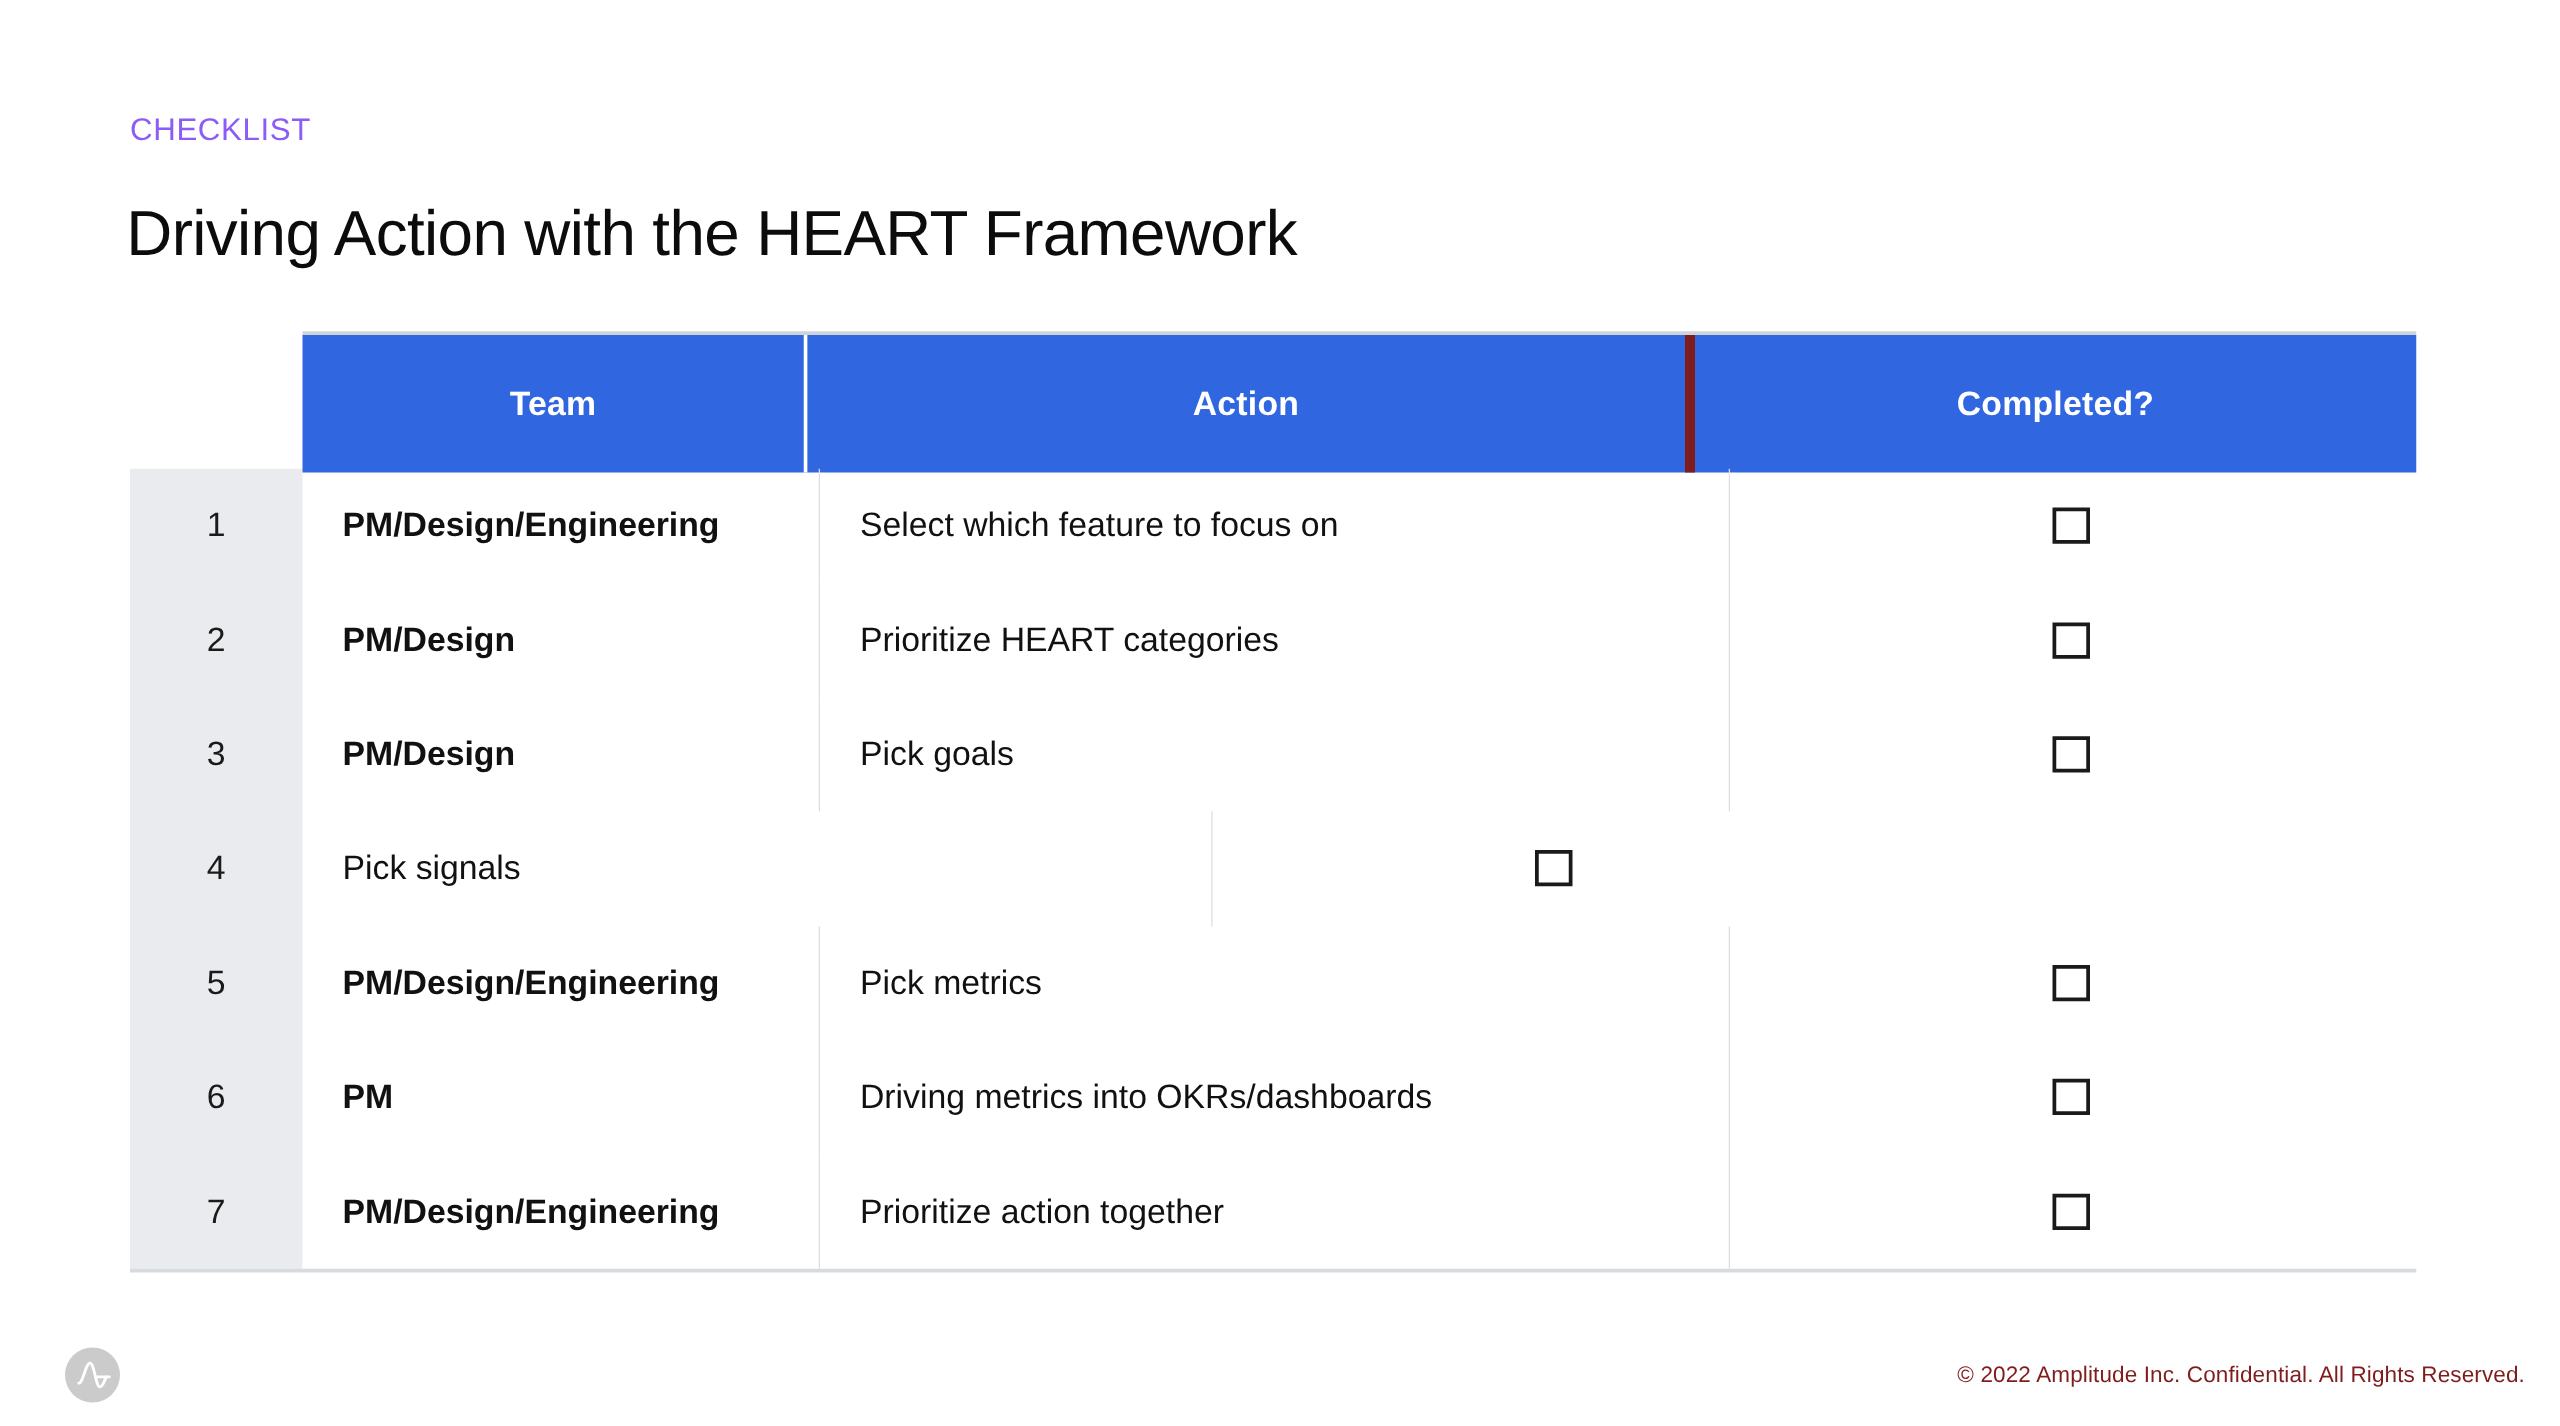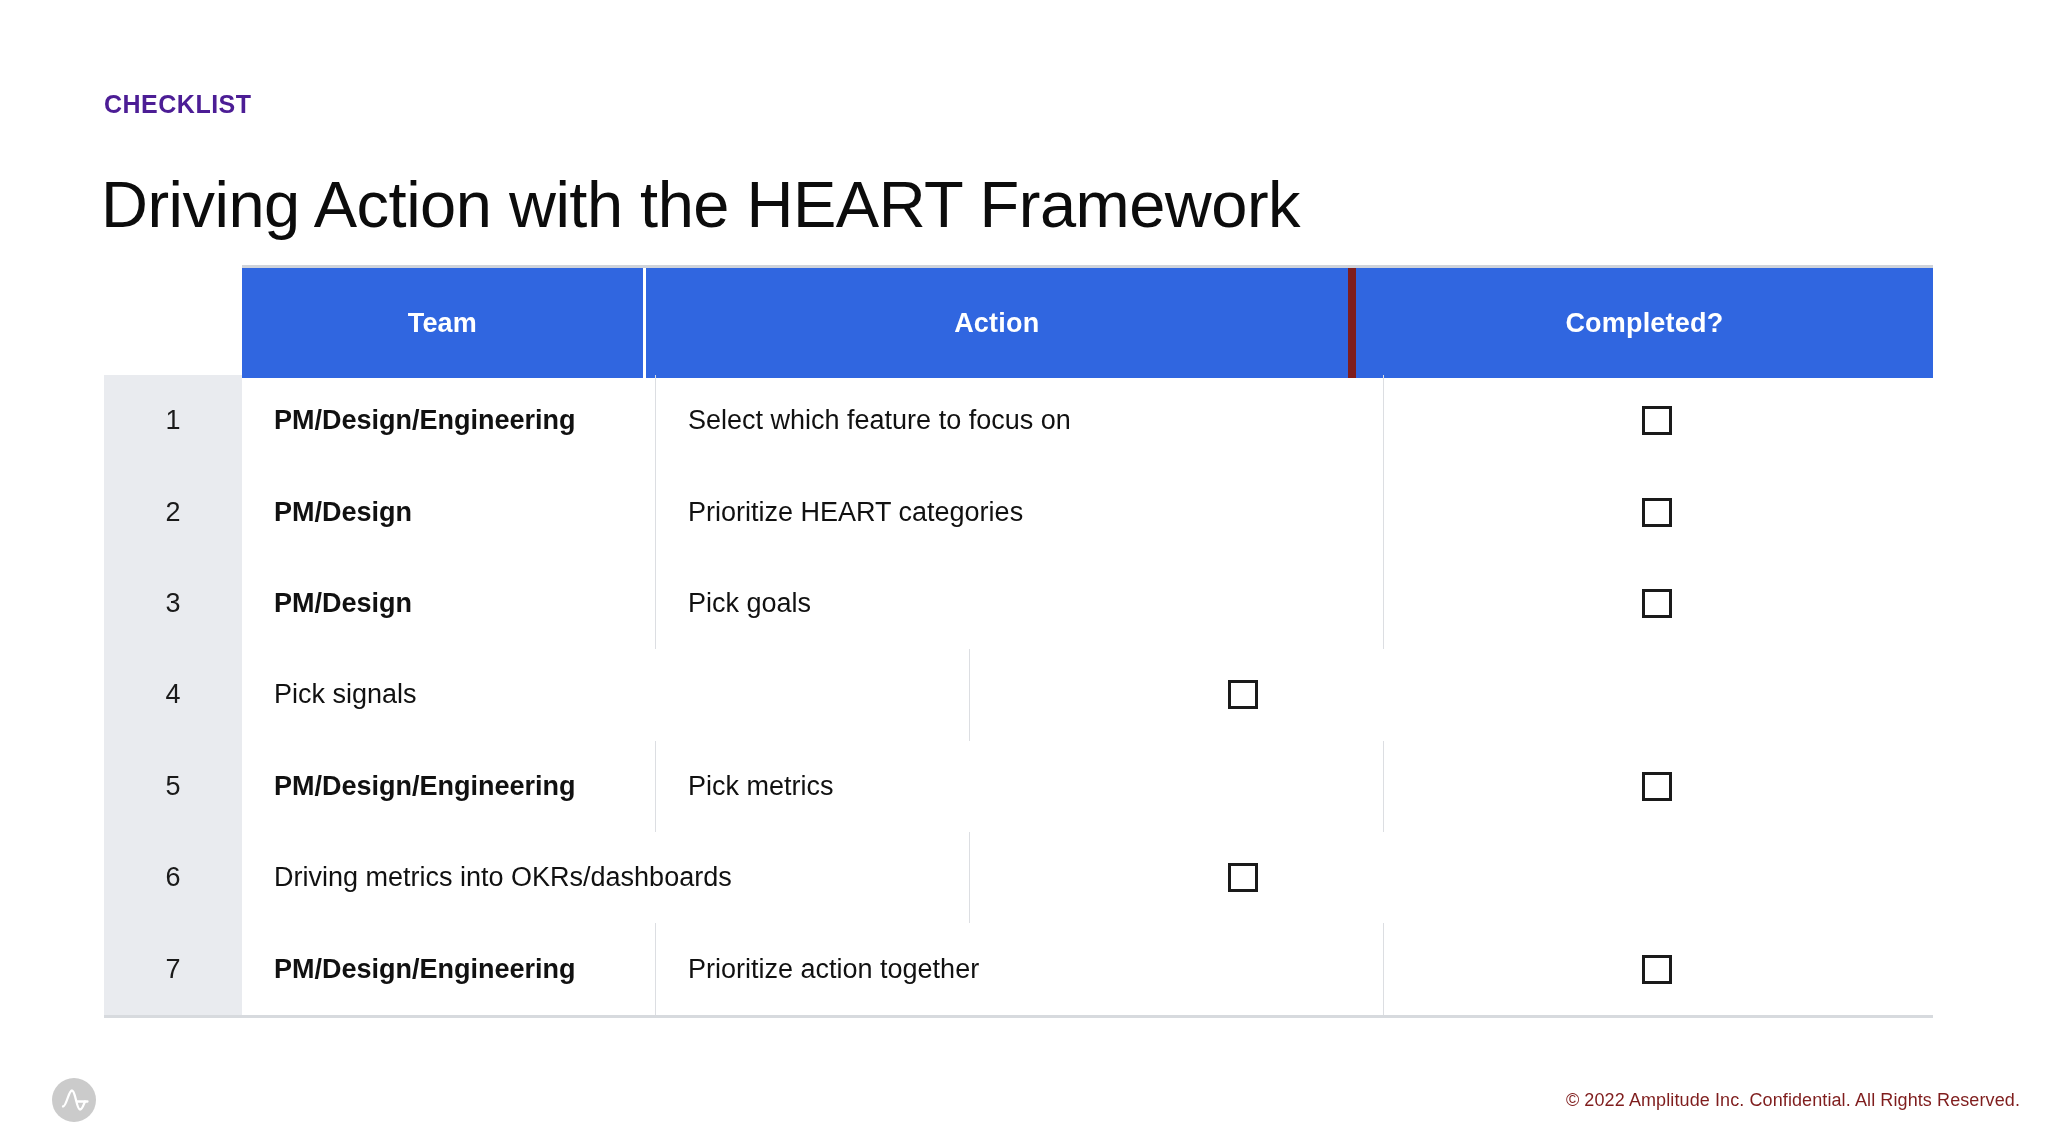--- a/index.html
+++ b/index.html
@@ -22,31 +22,31 @@
     inset: 0;
     background: #ffffff;
   }
 
   
   .eyebrow {
     position: absolute;
     left: 104px;
     top: 92px;
     font-size: 25px;
-    font-weight: 700;
+    font-weight: 400;
     letter-spacing: 0.5px;
-    color: #4c1d95;
+    color: #8b5cf6;
     line-height: 1;
   }
 
   .slide-title {
     position: absolute;
     left: 101px;
     top: 123px;
-    font-size: 65px;
+    font-size: 51px;
     font-weight: 400;
     color: #0c0c0c;
     line-height: 1.18;
     letter-spacing: -0.5px;
     white-space: nowrap;
   }
 
   
   .table-wrap {
     position: absolute;
@@ -221,20 +221,21 @@
         <div class="row">
           <div class="cell c-num">5</div>
           <div class="cell c-team">PM/Design/Engineering</div>
           <div class="cell c-action">Pick metrics</div>
           <div class="cell c-complete">
             <span class="checkbox"></span>
           </div>
         </div>
         <div class="row">
           <div class="cell c-num">6</div>
+          <div class="cell c-team">PM</div>
           <div class="cell c-action">Driving metrics into OKRs/dashboards</div>
           <div class="cell c-complete">
             <span class="checkbox"></span>
           </div>
         </div>
         <div class="row">
           <div class="cell c-num">7</div>
           <div class="cell c-team">PM/Design/Engineering</div>
           <div class="cell c-action">Prioritize action together</div>
           <div class="cell c-complete">

